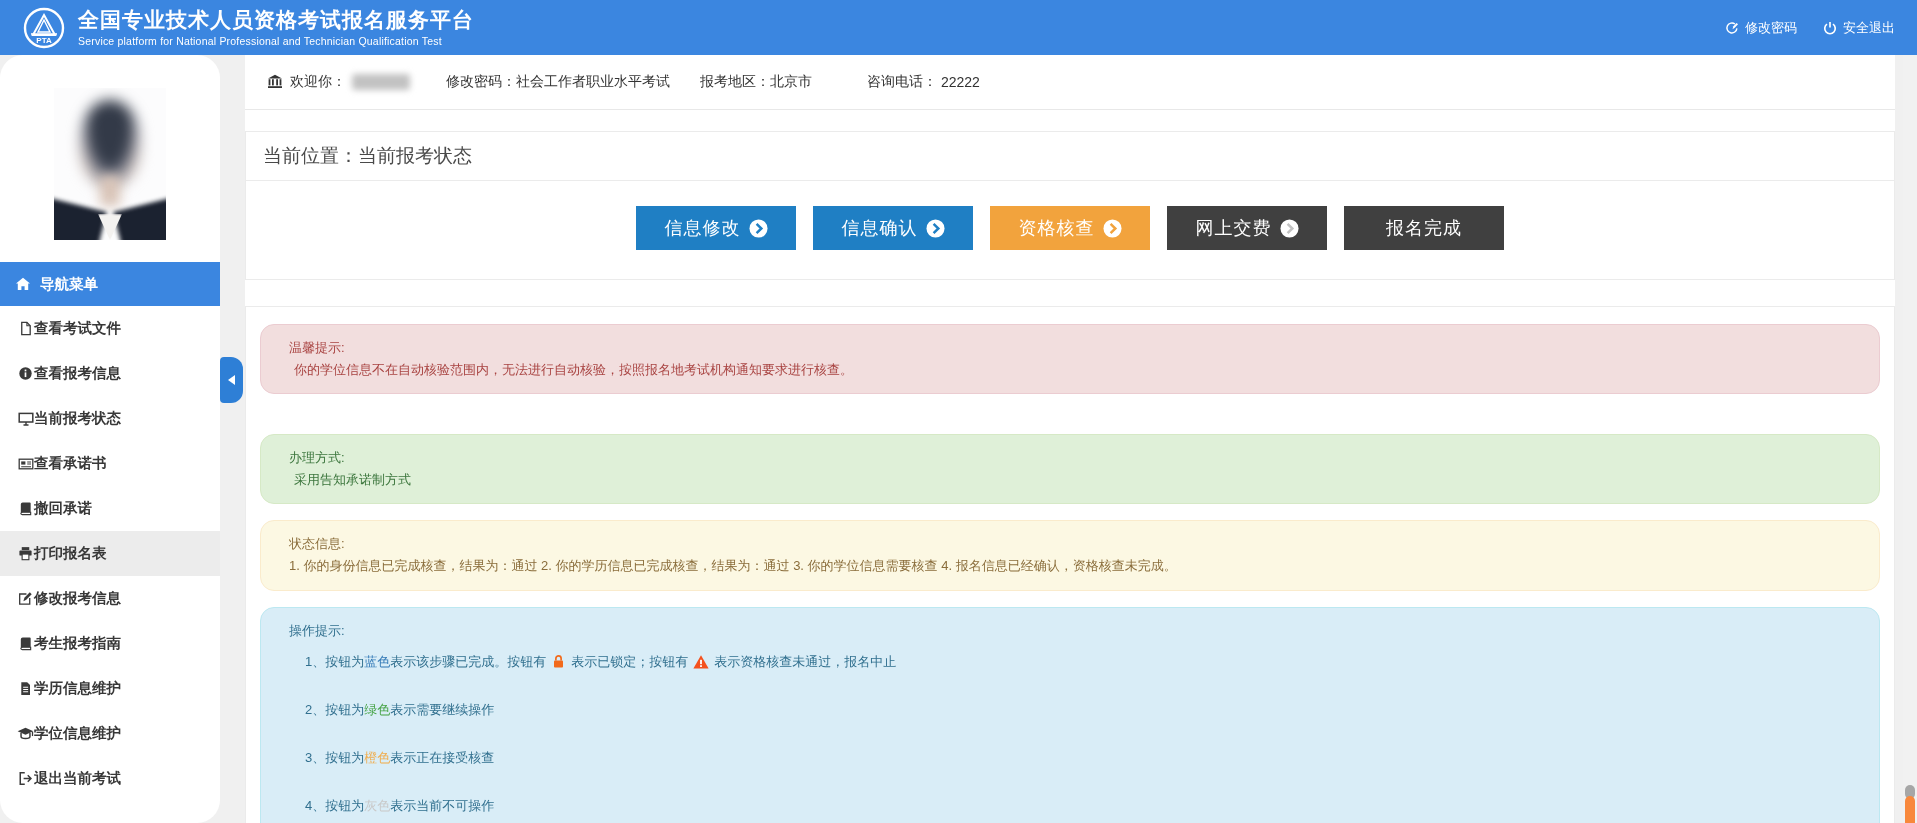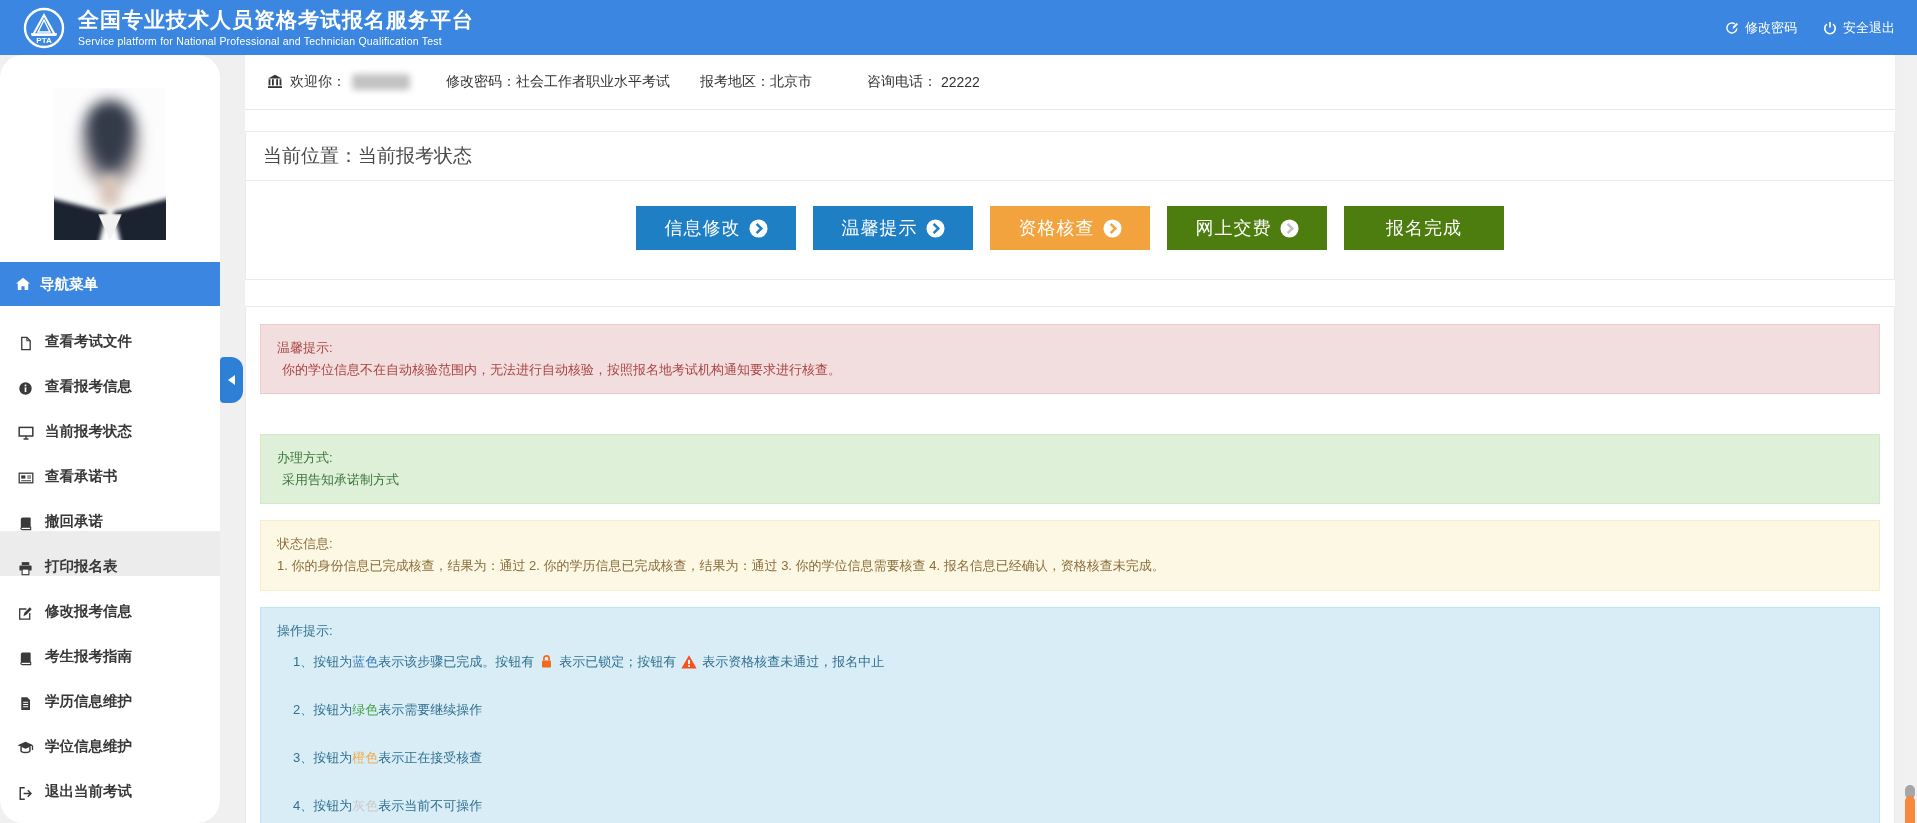--- a/index.html
+++ b/index.html
@@ -20,49 +20,49 @@
   .photo { position:absolute; left:54px; top:33px; width:112px; height:152px; background:#fcfcfd; overflow:hidden; }
   .photo .head { position:absolute; left:26px; top:12px; width:60px; height:86px; border-radius:48% 48% 42% 42%;
      background:radial-gradient(ellipse at 50% 28%, #333a48 0 46%, #8d8f9c 60%, #d9c8bd 78%, #e8e2de 100%); filter:blur(7px); }
   .photo .neck { position:absolute; left:46px; top:88px; width:20px; height:30px; background:#d8c3b6; filter:blur(6px); }
   .photo .suit-l { position:absolute; left:-14px; bottom:-10px; width:62px; height:46px; background:#1b2230; transform:rotate(14deg); filter:blur(2px); }
   .photo .suit-r { position:absolute; right:-14px; bottom:-10px; width:62px; height:46px; background:#1b2230; transform:rotate(-14deg); filter:blur(2px); }
   .photo .shirt { position:absolute; left:44px; bottom:0; width:24px; height:26px; background:#f4f2f0; clip-path:polygon(50% 100%,0 0,100% 0); filter:blur(1px); }
 
   .nav-block { position:absolute; left:0; top:207px; right:0; }
   .nav-header { height:44px; background:#3b86e0; color:#fff; display:flex; align-items:center; gap:9px; padding-left:15px; font-size:14.5px; font-weight:bold; }
-  .nav-item { height:45px; display:flex; align-items:flex-end; gap:11px; padding-left:17px; font-size:14.5px; font-weight:bold; color:#383838; cursor:pointer; }
+  .nav-item { height:45px; display:flex; align-items:center; padding-left:17px; font-size:14.5px; font-weight:bold; color:#383838; cursor:pointer; }
   .nav-item.active { background:#ececec; }
   .nav-item .ico { width:17px; display:flex; justify-content:center; }
 
   .collapse-tab { position:absolute; left:220px; top:357px; width:23px; height:46px; background:#2e7fd6; border-radius:4px 12px 12px 4px; display:flex; align-items:center; justify-content:center; cursor:pointer; z-index:5; }
   .collapse-tab .tri { width:0; height:0; border-top:5px solid transparent; border-bottom:5px solid transparent; border-right:7px solid #fff; }
 
   
   .content { position:absolute; left:245px; top:55px; width:1650px; bottom:0; background:#fff; }
   .welcome-bar { height:55px; border-bottom:1px solid #e8e8e8; display:flex; align-items:center; padding:0 22px; font-size:14px; color:#333; }
   .welcome-bar .seg { display:flex; align-items:center; }
   .blur-name { display:inline-block; width:58px; height:16px; background:#c2c2c2; border-radius:3px; filter:blur(3px); margin:0 6px; }
   .wb-gap { width:30px; } .wb-gap-lg { width:55px; }
   .bank-ico { margin-right:7px; display:flex; }
 
   .panel { border:1px solid #ebebeb; margin:21px 0 0 0; background:#fff; }
   .breadcrumb-row { padding:11px 17px; border-bottom:1px solid #ebebeb; font-size:19px; color:#4a4a4a; }
   .steps-row { padding:25px 0 29px; display:flex; justify-content:center; gap:17px; }
   .step { width:160px; height:44px; border:none; display:flex; align-items:center; justify-content:center; gap:8px; color:#fff; font-size:18px; font-family:inherit; cursor:pointer; letter-spacing:1px; }
   .step.s-blue { background:#1f7fc4; }
   .step.s-orange { background:#f2a33d; }
-  .step.s-gray { background:#4d7c0f;font-family:Liberation Serif, serif; }
+  .step.s-gray { background:#404040;font-family:Liberation Serif, serif; }
   .step .arrow { width:19px; height:19px; display:flex; }
   .step.s-blue .arrow { color:#1f7fc4; }
   .step.s-orange .arrow { color:#f2a33d; }
   .step.s-gray .arrow { color:#c3c3c3; }
 
   .panel2 { border:1px solid #ebebeb; margin-top:26px; background:#fff; padding:17px 14px 16px; }
-  .alert { border:1px solid; border-radius:0; padding:12px 16px; font-size:13px; line-height:1.7; margin-bottom:16px; }
+  .alert { border:1px solid; border-radius:14px; padding:12px 28px; font-size:13px; line-height:1.7; margin-bottom:16px; }
   .alert:last-child { margin-bottom:0; }
   .alert .a-body { padding-left:5px; }
   .alert-pink   { background:#f2dede; border-color:#ebccd1; color:#a94442; }
   .alert-green  { background:#dff0d8; border-color:#d6e9c6; color:#3c763d;margin-top:40px; }
   .alert-yellow { background:#fcf8e3; border-color:#faebcc; color:#8a6d3b; }
   .alert-blue   { background:#d9edf7; border-color:#bce8f1; color:#31708f; padding-bottom:36px; }
   .tip-line { margin-top:26px; padding-left:16px; display:flex; align-items:center; flex-wrap:wrap; }
   .tip-line.first { margin-top:9px; }
   .w-blue { color:#337ab7; } .w-green { color:#47a447; } .w-orange { color:#f0ad4e; } .w-gray { color:#c9c9c9; }
   .inline-ico { display:inline-flex; margin:0 5px; vertical-align:-3px; }
@@ -275,21 +275,21 @@
       <button class="step s-blue">
         <span>信息修改</span>
         <span class="arrow">
             <svg viewBox="0 0 20 20" width="19" height="19">
               <circle cx="10" cy="10" r="9.5" fill="#fff"></circle>
               <path d="M8 5.2 13 10 8 14.8" fill="none" stroke="currentColor" stroke-width="2.6"></path>
             </svg>
           </span>
       </button>
       <button class="step s-blue">
-        <span>温馨提示</span>
+        <span>信息确认</span>
         <span class="arrow">
             <svg viewBox="0 0 20 20" width="19" height="19">
               <circle cx="10" cy="10" r="9.5" fill="#fff"></circle>
               <path d="M8 5.2 13 10 8 14.8" fill="none" stroke="currentColor" stroke-width="2.6"></path>
             </svg>
           </span>
       </button>
       <button class="step s-orange">
         <span>资格核查</span>
         <span class="arrow">

